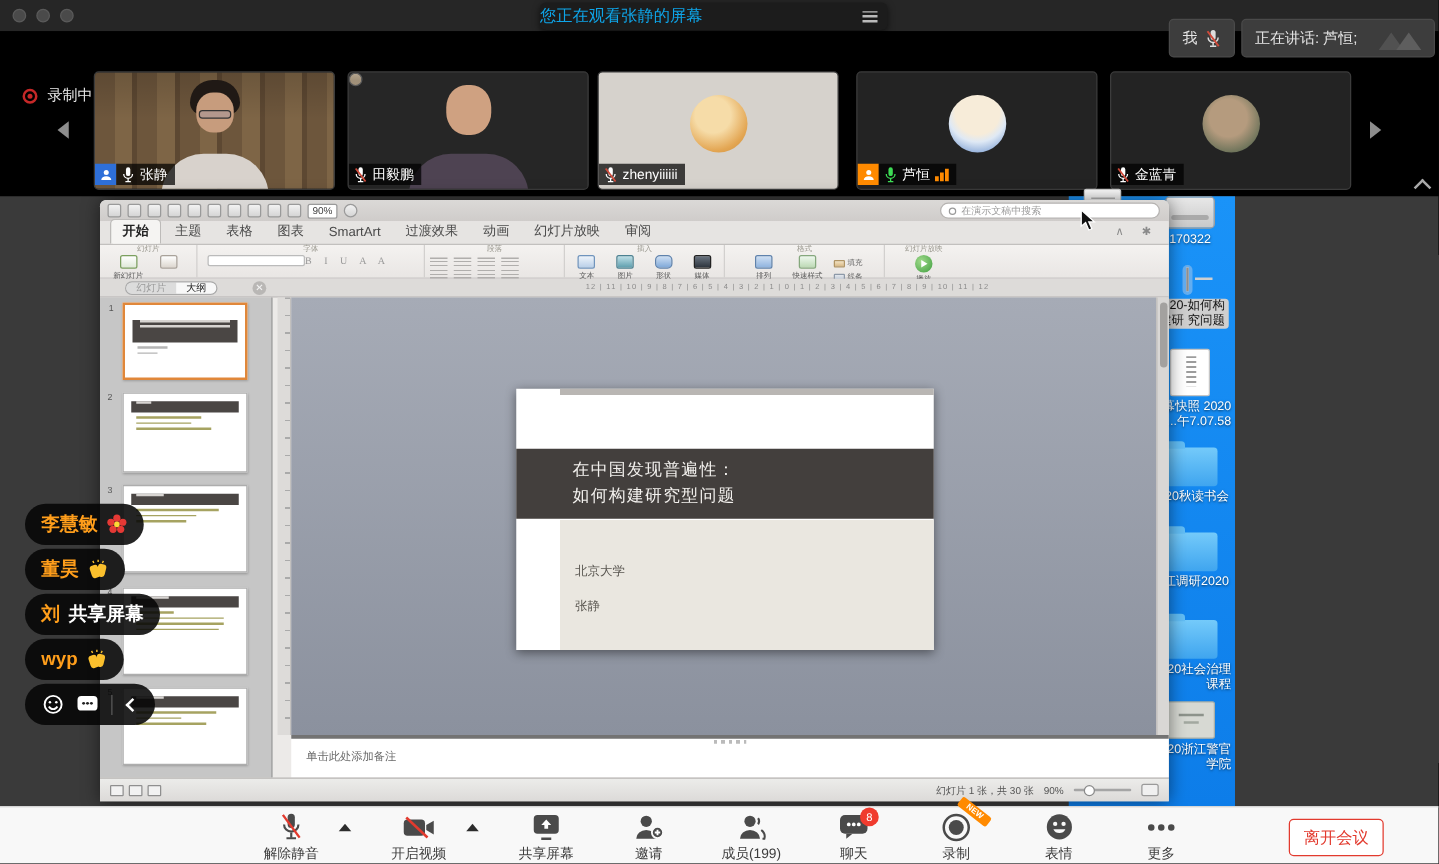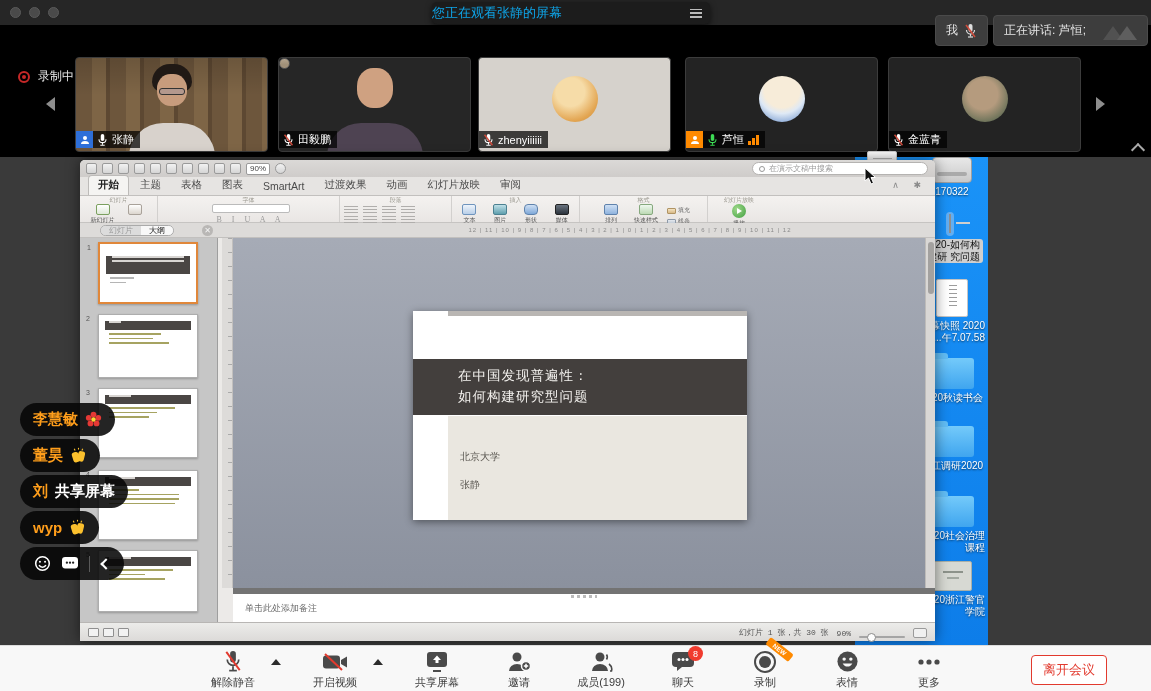--- a/index.html
+++ b/index.html
@@ -134,27 +134,27 @@
   .canvas { position:absolute; left:153px; top:78px; width:692px; height:350px; background:linear-gradient(180deg,#a6abb6,#8b919e); }
   .slide { position:absolute; left:180px; top:73px; width:334px; height:209px; background:#fff; box-shadow:0 2px 8px rgba(0,0,0,.45); }
   .slide .topstrip { position:absolute; left:35px; right:0; top:0; height:5px; background:#b9b6b3; }
   .slide .titleband { position:absolute; left:0; right:0; top:48px; height:56px; background:#433f3d; color:#f3f1ee; display:flex; flex-direction:column; justify-content:center; padding-left:45px; }
   .slide .titleband div { font-size:13.5px; letter-spacing:1px; line-height:1.55; }
   .slide .beige { position:absolute; left:35px; right:0; top:105px; bottom:0; background:#eae7e0; }
   .slide .beige div { font-size:10px; color:#5a5751; margin:0 0 14px 12px; }
   .slide .beige div:first-child { margin-top:34px; }
   .vscroll { position:absolute; right:0; top:78px; width:10px; height:350px; background:#d9d7d5; border-left:1px solid #bdbbb9; }
   .vscroll::before { content:""; position:absolute; left:1.5px; top:4px; width:6px; height:52px; background:#a3a19f; border-radius:3px; }
-  .notes { position:absolute; left:153px; top:428px; width:702px; height:34px; background:#fff; border-top:6px solid #737373; }
+  .notes { position:absolute; left:153px; top:428px; width:702px; height:34px; background:#fff; border-top:3px solid #737373; }
   .notes .handle { position:absolute; left:50%; top:1px; transform:translateX(-50%); width:26px; height:3px; background:repeating-linear-gradient(90deg,#bbb 0 3px,transparent 3px 6px); }
   .notes span { position:absolute; left:12px; top:8px; font-size:9px; color:#6a6a6a; }
   .ppt-status { position:absolute; left:0; top:462px; width:100%; height:19px; background:linear-gradient(#ececea,#dcdad8); border-top:1px solid #b8b6b4; display:flex; align-items:center; padding:0 8px; }
   .viewics { display:flex; gap:4px; }
   .viewics i { width:11px; height:9px; border:1px solid #8f8f8f; background:#f2f2f2; display:block; border-radius:1px; }
-  .st-right { margin-left:auto; display:flex; align-items:flex-end; gap:8px; font-size:8px; color:#555;font-family:Liberation Mono, monospace; }
+  .st-right { margin-left:auto; display:flex; align-items:center; gap:8px; font-size:8px; color:#555; }
   .zslider { width:46px; height:2px; background:#a5a5a5; position:relative; border-radius:1px; }
   .zslider::before { content:""; position:absolute; left:8px; top:-3px; width:7px; height:7px; border-radius:50%; background:#fdfdfd; border:1px solid #8a8a8a; }
   .st-box { width:14px; height:10px; border:1px solid #9a9a9a; background:#f0f0f0; border-radius:2px; }
 
   
   .chatov { position:absolute; left:20px; top:403px; z-index:50; }
   .pill { display:flex; align-items:center; gap:7px; background:rgba(6,6,6,.88); border-radius:17px; height:33px; padding:12px 13px; margin-bottom:3px; width:max-content; }
   .pill .nm { color:#ff9e1b; font-size:15px; font-weight:bold; }
   .pill .msg { color:#fff; font-size:15px; font-weight:bold; }
   .iconpill { display:flex; align-items:center; gap:10px; background:rgba(6,6,6,.88); border-radius:17px; height:33px; padding:0 14px; width:max-content; }
@@ -440,21 +440,21 @@
               <span class="ric" style="background:linear-gradient(#fff,#dfe9d8);border:1px solid #7ba05f"></span>
               <span class="rlab">新幻灯片</span>
             </div>
             <div class="rbtn">
               <span class="ric" style="background:linear-gradient(#fff,#dcd6ce);border:1px solid #a9a29a"></span>
             </div>
           </div>
         </div>
         <div class="rg" style="width:182px">
           <div class="rg-label">字体</div>
-          <div style="display:flex;flex-direction:column;align-items:center;padding-left:4px">
+          <div style="display:flex;flex-direction:row;align-items:flex-start;padding-left:4px">
             <div class="fontbox"></div>
             <div class="biu">B I U A A</div>
           </div>
         </div>
         <div class="rg" style="width:112px">
           <div class="rg-label">段落</div>
           <div class="paralines">
             <span class="pl"></span>
               <span class="pl"></span>
               <span class="pl"></span>

